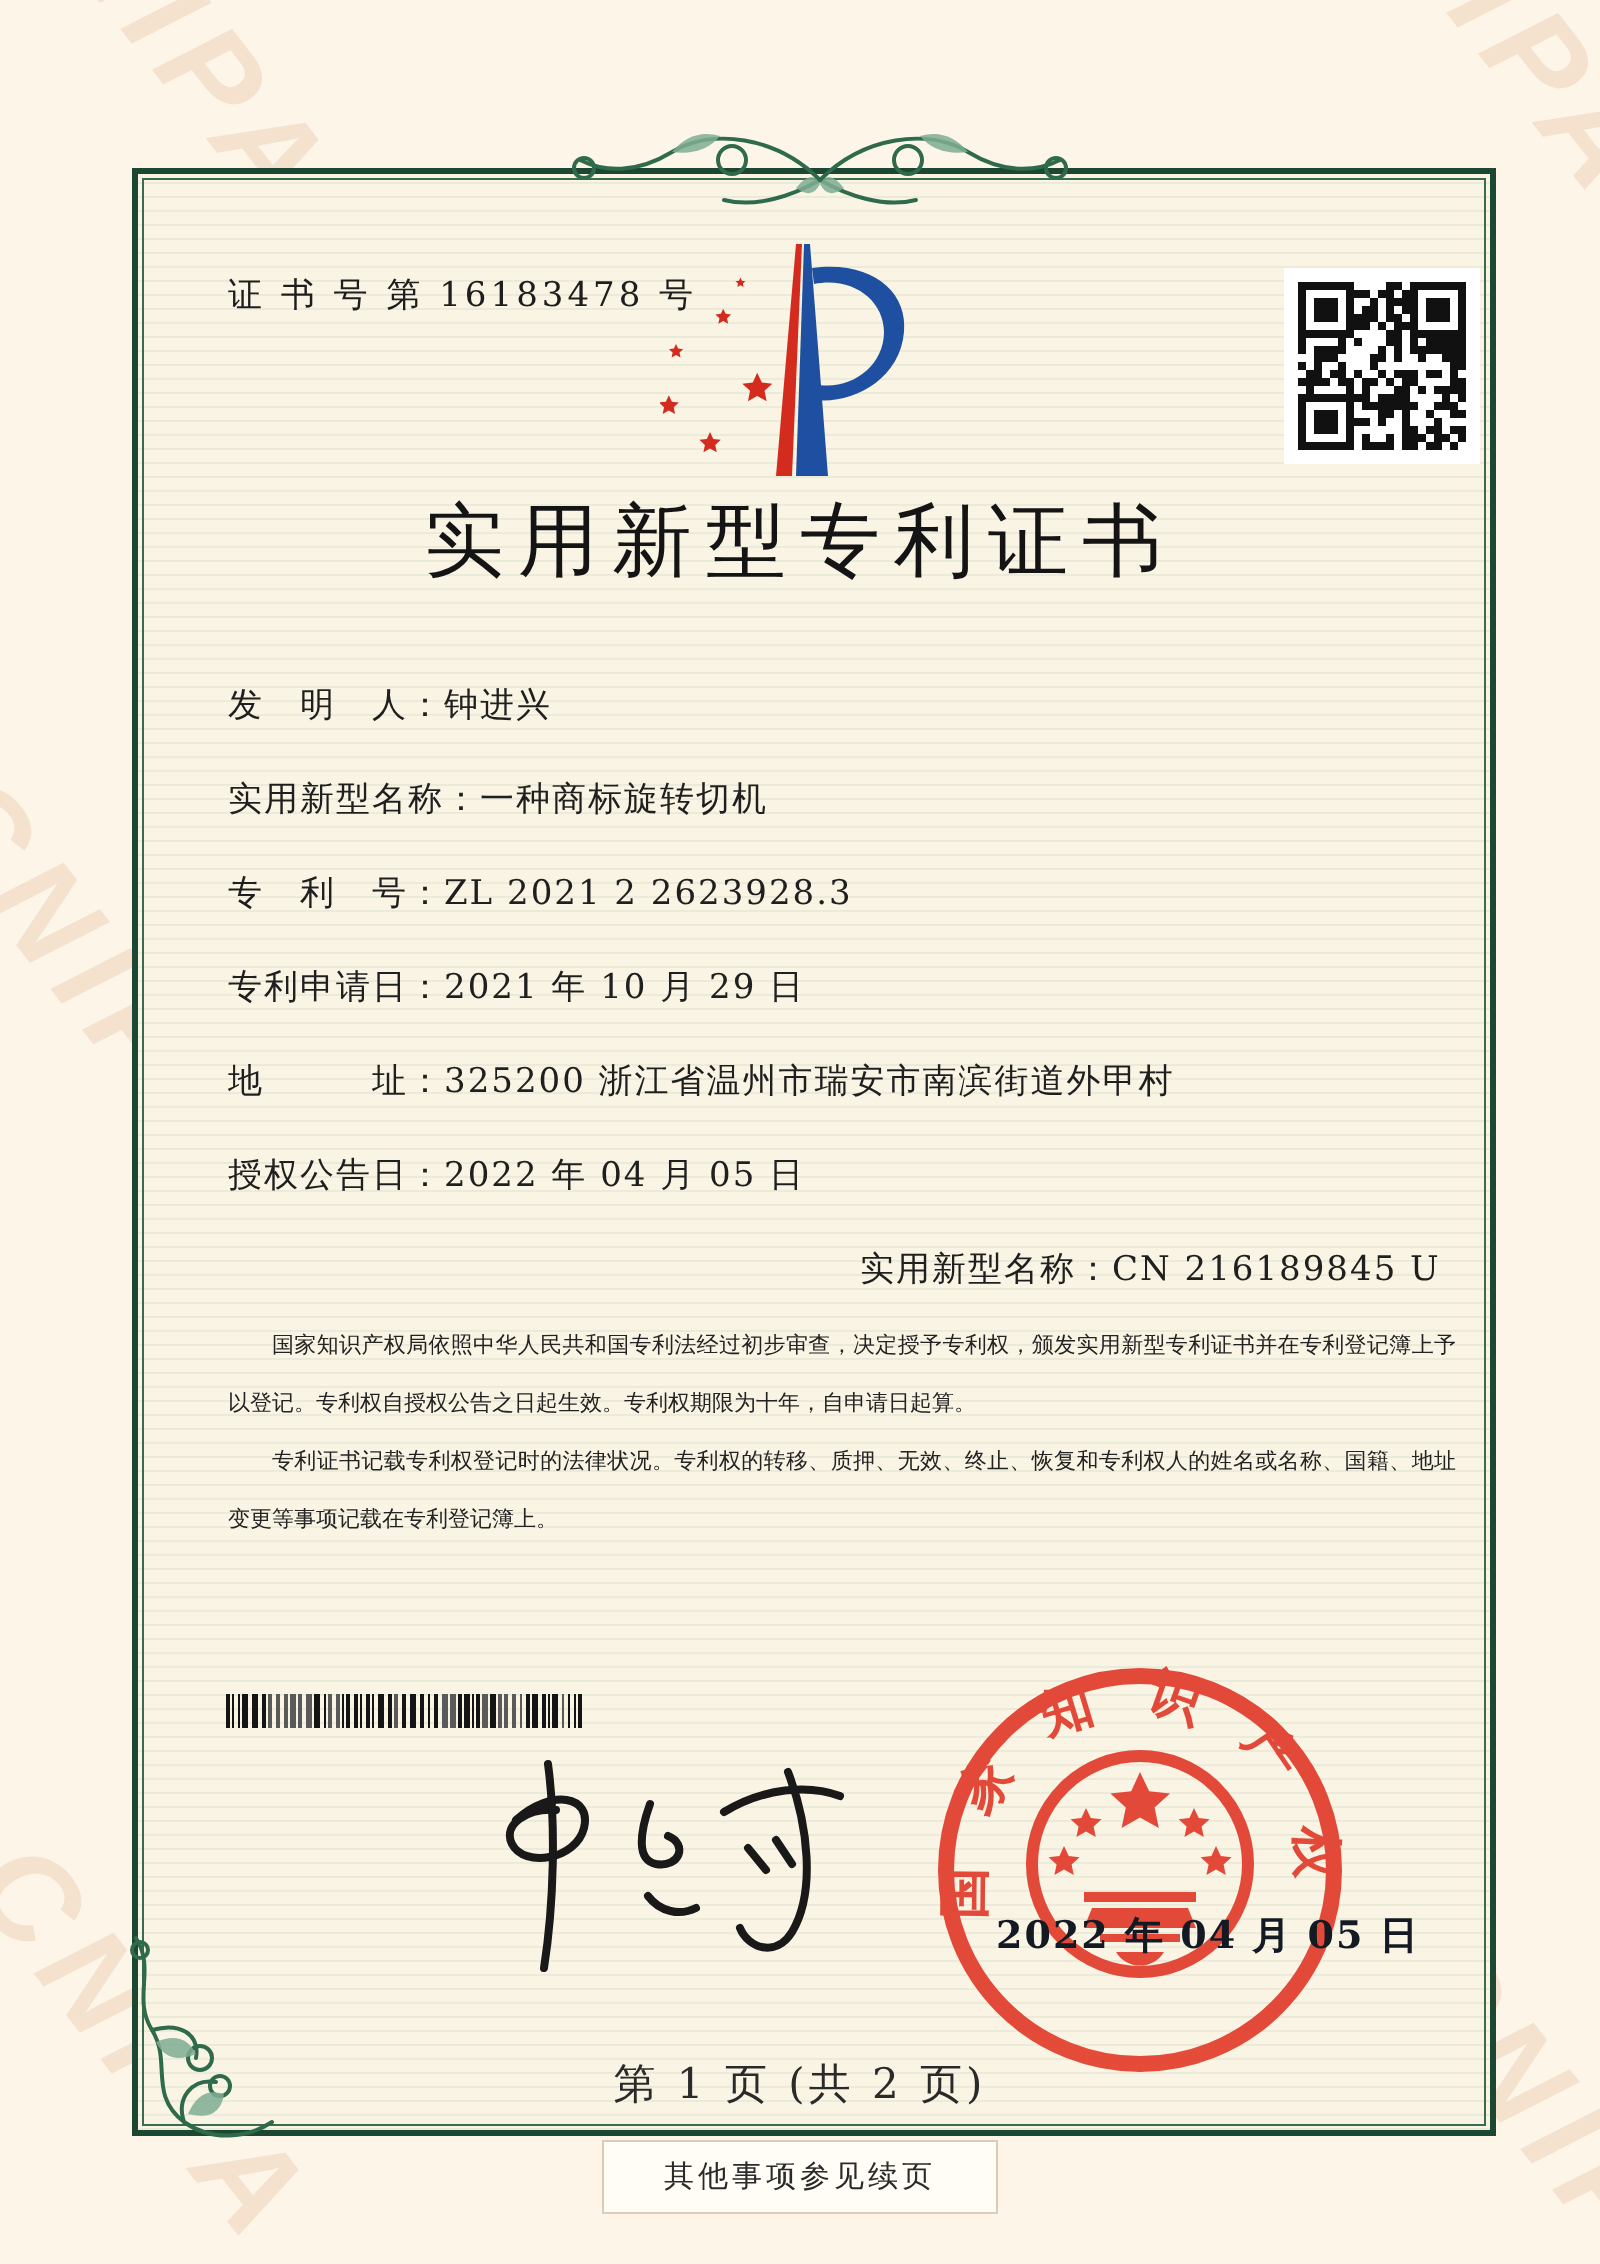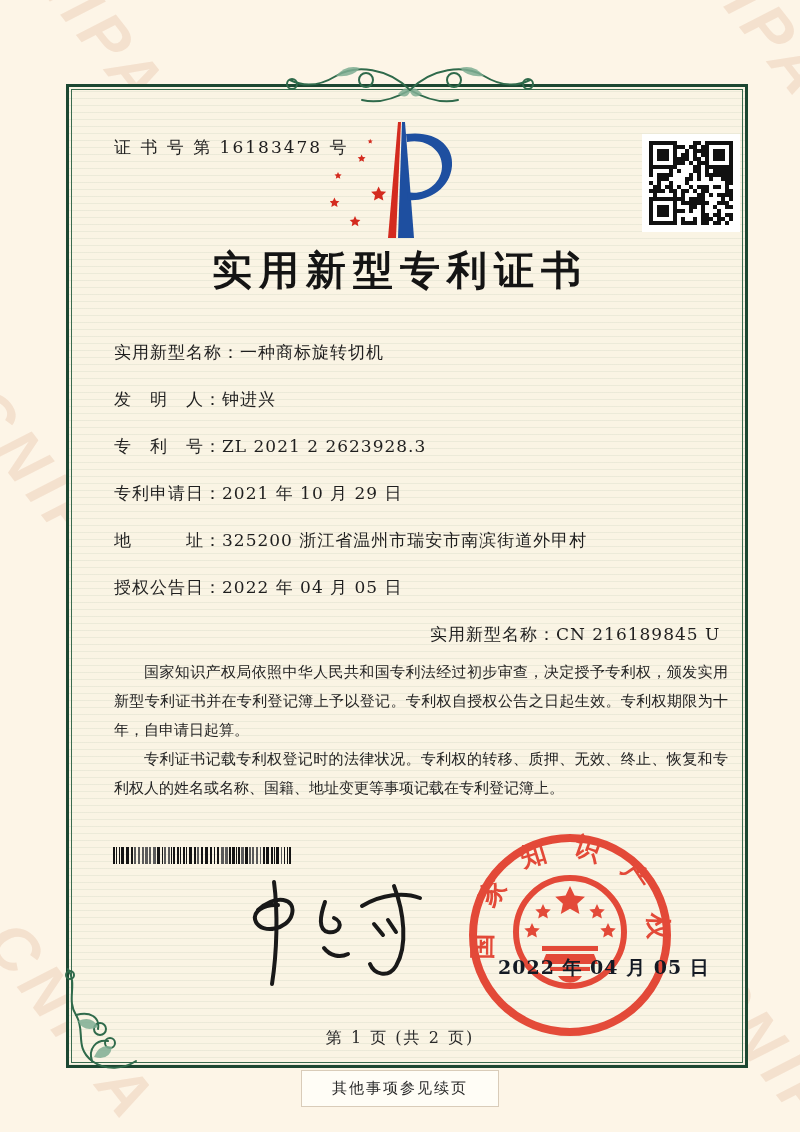--- a/index.html
+++ b/index.html
@@ -40,52 +40,52 @@
   .qr{
     position:absolute;left:642px;top:134px;width:98px;height:98px;
     background:#fff;display:flex;align-items:center;justify-content:center;
   }
   .qr-grid{width:84px;height:84px;display:grid;
     grid-template-columns:repeat(21,4px);grid-template-rows:repeat(21,4px);}
   .qr-grid div{width:4px;height:4px;}
   .qr-grid .b{background:#111;}
   .title{
     position:absolute;left:0;top:243px;width:800px;text-align:center;
-    font-size:40px;font-weight:bold;letter-spacing:7px;color:#141414;
+    font-size:40px;font-weight:normal;letter-spacing:7px;color:#141414;
   }
   .fields{position:absolute;left:114px;top:341px;width:560px;}
   .frow{height:47px;font-size:17px;color:#1f1f1f;white-space:nowrap;}
   .frow .lbl{display:inline-block;letter-spacing:1px;}
   .frow .val{letter-spacing:1px;}
   .grant-pair{position:absolute;left:430px;top:341px;font-size:17px;white-space:nowrap;
     color:#1f1f1f;letter-spacing:1px;margin-top:282px;}
   .paras{
     position:absolute;left:114px;top:658px;width:614px;
-    font-size:15px;line-height:29px;color:#232323;text-align:justify;
+    font-size:11px;line-height:29px;color:#232323;text-align:justify;
   }
   .paras p{margin:0;text-indent:2em;}
   .barcode{
     position:absolute;left:113px;top:847px;width:210px;height:17px;
     display:flex;align-items:stretch;
   }
   .barcode div{height:100%;}
   .director{
     position:absolute;left:117px;top:903px;
     font-family:"Liberation Sans",sans-serif;
     font-size:19px;color:#1c1c1c;letter-spacing:3px;line-height:36px;
   }
   .signature{position:absolute;left:228px;top:872px;width:210px;height:125px;}
   .seal{position:absolute;left:463px;top:828px;width:214px;height:214px;z-index:4;}
   .seal-date{
     position:absolute;left:498px;top:955px;width:160px;z-index:5;
     font-size:19px;font-weight:bold;color:#141a24;letter-spacing:1px;white-space:nowrap;
   }
   .page-num{
     position:absolute;left:0;top:1028px;width:800px;text-align:center;
-    font-size:16px;letter-spacing:2px;color:#2a2a2a;
+    font-size:21px;letter-spacing:2px;color:#2a2a2a;
   }
   .cont-box{
     position:absolute;left:50%;top:1070px;transform:translateX(-50%);
     background:#fffdf6;border:1px solid #d9ccb9;
     padding:8px 30px;font-size:15px;letter-spacing:2px;color:#2a2a2a;z-index:4;
     white-space:nowrap;
   }
   .ornament{position:absolute;z-index:3;}
 </style>
 </head>
@@ -600,22 +600,22 @@
           <div class="b"></div>
           <div></div>
           <div class="b"></div>
           <div></div>
         </div>
     </div>
 
     <div class="title">实用新型专利证书</div>
 
     <div class="fields">
+      <div class="frow"><span class="lbl">发　明　人：</span><span class="val">钟进兴</span></div>
       <div class="frow"><span class="lbl">实用新型名称：</span><span class="val">一种商标旋转切机</span></div>
-      <div class="frow"><span class="lbl">发　明　人：</span><span class="val">钟进兴</span></div>
       <div class="frow"><span class="lbl">专　利　号：</span><span class="val">ZL 2021 2 2623928.3</span></div>
       <div class="frow"><span class="lbl">专利申请日：</span><span class="val">2021 年 10 月 29 日</span></div>
       <div class="frow"><span class="lbl">地　　　址：</span><span class="val">325200  浙江省温州市瑞安市南滨街道外甲村</span></div>
       <div class="frow"><span class="lbl">授权公告日：</span><span class="val">2022 年 04 月 05 日</span></div>
     </div>
     <div class="grant-pair"><span class="lbl">实用新型名称：</span><span class="val">CN 216189845 U</span></div>
 
     <div class="paras">
       <p>国家知识产权局依照中华人民共和国专利法经过初步审查，决定授予专利权，颁发实用新型专利证书并在专利登记簿上予以登记。专利权自授权公告之日起生效。专利权期限为十年，自申请日起算。</p>
       <p>专利证书记载专利权登记时的法律状况。专利权的转移、质押、无效、终止、恢复和专利权人的姓名或名称、国籍、地址变更等事项记载在专利登记簿上。</p>

